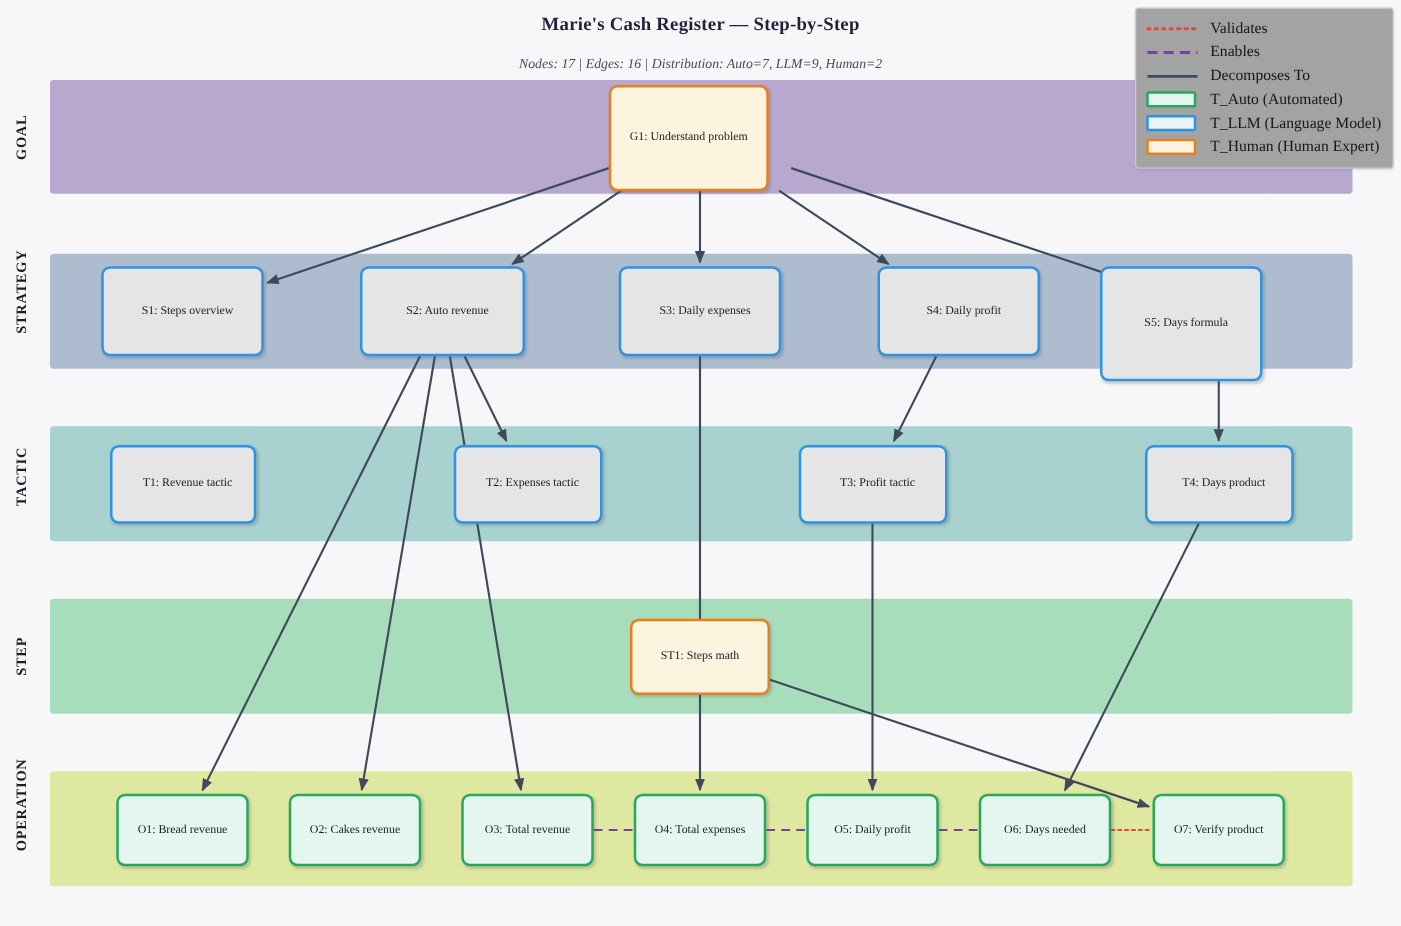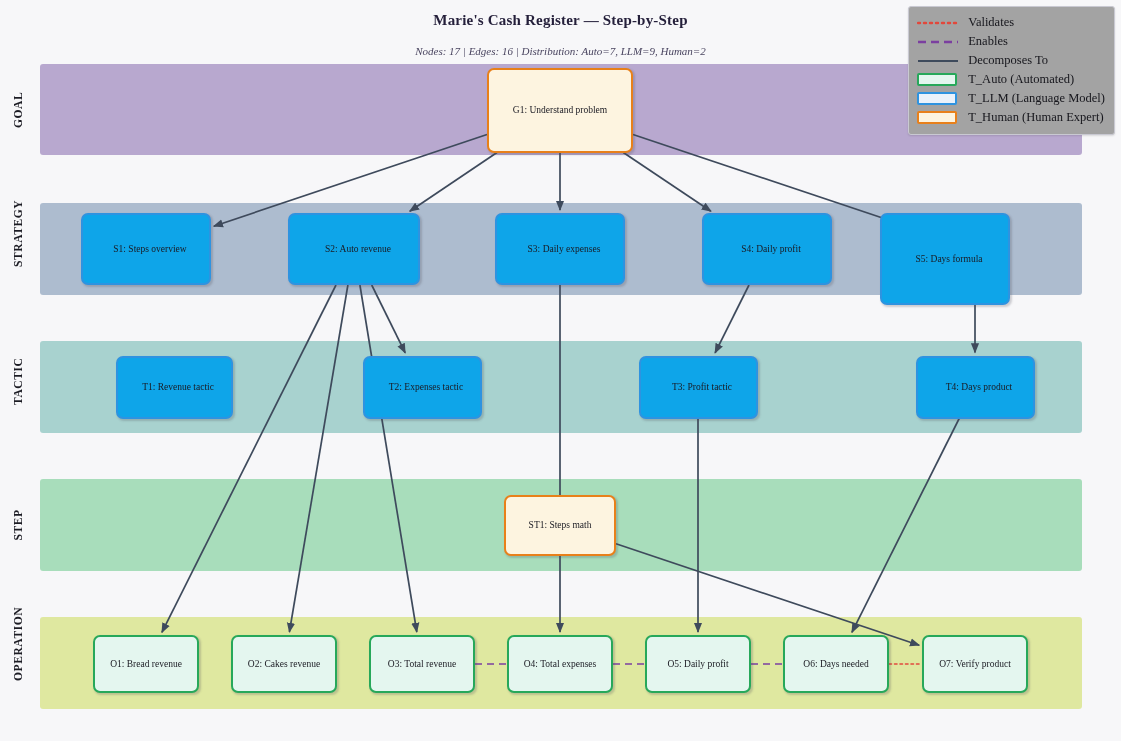--- a/index.html
+++ b/index.html
@@ -35,21 +35,21 @@
     position:absolute;box-sizing:border-box;
     border-radius:7px;
     display:flex;align-items:center;justify-content:center;
     text-align:center;
     font-size:9.5px;color:#1a1a22;
     box-shadow:1.5px 1.5px 2px rgba(80,80,90,.25);
     line-height:1.15;
     padding:2px 4px;
   }
   .n-auto{background:#e4f6ef;border:2.2px solid #27a85a;}
-  .n-llm{background:#0ea5e9;border:2.2px solid #2e93e0;padding-left:12px;}
+  .n-llm{background:#e5e5e5;border:2.2px solid #2e93e0;padding-left:12px;}
   .n-human{background:#fdf4e0;border:2.2px solid #e8801a;}
 
   .legend{
     position:absolute;right:6px;top:6px;
     background:#a3a3a3;border:1px solid #c9c9d2;border-radius:3px;
     padding:6px 9px 7px 8px;
     box-shadow:0 1px 2px rgba(0,0,0,.12);
     z-index:40;
   }
   .legend-row{display:flex;align-items:center;height:19px;}
@@ -102,27 +102,27 @@
         <line x1="959.2" y1="418.5" x2="851.9" y2="632.3" stroke="#3e4a5c" stroke-width="1.7" marker-end="url(#arrow-dec)"></line>
         <line x1="616.0" y1="543.8" x2="919.2" y2="645.3" stroke="#3e4a5c" stroke-width="1.7" marker-end="url(#arrow-dec)"></line>
         <line x1="475.0" y1="664.0" x2="507.0" y2="664.0" stroke="#7b3fa0" stroke-width="1.7" stroke-dasharray="7,5"></line>
         <line x1="613.0" y1="664.0" x2="645.0" y2="664.0" stroke="#7b3fa0" stroke-width="1.7" stroke-dasharray="7,5"></line>
         <line x1="751.0" y1="664.0" x2="783.0" y2="664.0" stroke="#7b3fa0" stroke-width="1.7" stroke-dasharray="7,5"></line>
         <line x1="889.0" y1="664.0" x2="922.0" y2="664.0" stroke="#e2483c" stroke-width="1.6" stroke-dasharray="2.5,3" stroke-linecap="round"></line>
       </g>
   </svg>
 
   <div id="nodes">
-      <div class="node n-human" style="left: 487px; top: 67.5px; width: 146px; height: 85px;">G1: Understand problem</div>
+      <div class="node n-human" style="left: 487px; top: 67.5px; width: 128px; height: 85px;">G1: Understand problem</div>
       <div class="node n-llm" style="left: 81px; top: 213px; width: 130px; height: 72px;">S1: Steps overview</div>
       <div class="node n-llm" style="left: 288px; top: 213px; width: 132px; height: 72px;">S2: Auto revenue</div>
       <div class="node n-llm" style="left: 495px; top: 213px; width: 130px; height: 72px;">S3: Daily expenses</div>
       <div class="node n-llm" style="left: 702px; top: 213px; width: 130px; height: 72px;">S4: Daily profit</div>
       <div class="node n-llm" style="left: 880px; top: 213px; width: 130px; height: 92px;">S5: Days formula</div>
-      <div class="node n-llm" style="left: 87.5px; top: 355.5px; width: 117px; height: 63px; margin-left: 28px;">T1: Revenue tactic</div>
+      <div class="node n-llm" style="left: 87.5px; top: 355.5px; width: 117px; height: 63px;">T1: Revenue tactic</div>
       <div class="node n-llm" style="left: 362.5px; top: 355.5px; width: 119px; height: 63px;">T2: Expenses tactic</div>
       <div class="node n-llm" style="left: 638.5px; top: 355.5px; width: 119px; height: 63px;">T3: Profit tactic</div>
       <div class="node n-llm" style="left: 915.5px; top: 355.5px; width: 119px; height: 63px;">T4: Days product</div>
       <div class="node n-human" style="left: 504px; top: 494.5px; width: 112px; height: 61px;">ST1: Steps math</div>
       <div class="node n-auto" style="left: 93px; top: 635px; width: 106px; height: 58px;">O1: Bread revenue</div>
       <div class="node n-auto" style="left: 231px; top: 635px; width: 106px; height: 58px;">O2: Cakes revenue</div>
       <div class="node n-auto" style="left: 369px; top: 635px; width: 106px; height: 58px;">O3: Total revenue</div>
       <div class="node n-auto" style="left: 507px; top: 635px; width: 106px; height: 58px;">O4: Total expenses</div>
       <div class="node n-auto" style="left: 645px; top: 635px; width: 106px; height: 58px;">O5: Daily profit</div>
       <div class="node n-auto" style="left: 783px; top: 635px; width: 106px; height: 58px;">O6: Days needed</div>

